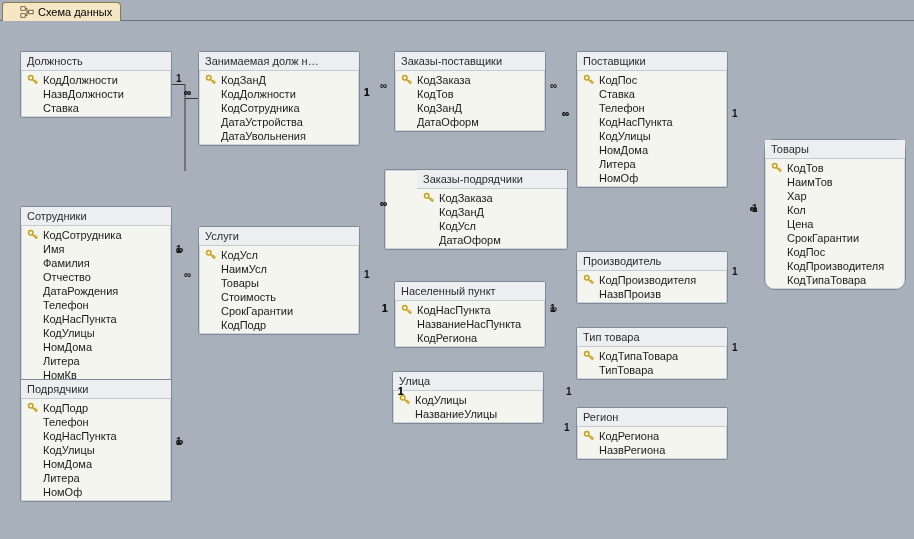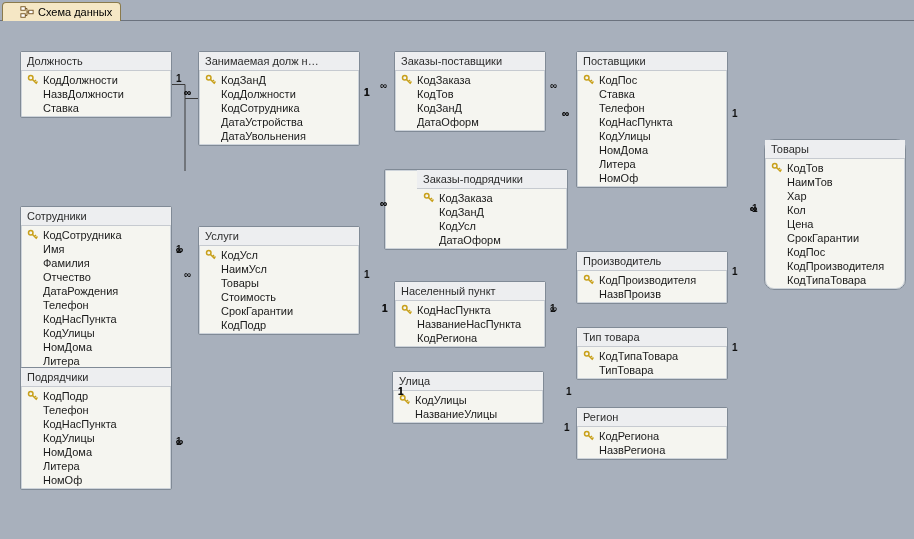--- a/index.html
+++ b/index.html
@@ -410,21 +410,21 @@
           </div>
           <div class="erow">
             <span class="key hidden"><svg viewBox="0 0 16 16">
                 <circle cx="5" cy="5" r="3" fill="none" stroke="#c8a01a" stroke-width="2"></circle>
                 <path d="M7 7L13 13M10 10L12 8M12 12L14 10" stroke="#c8a01a" stroke-width="2" fill="none"></path>
               </svg></span>
             <span class="lbl">НазваниеУлицы</span>
           </div>
         </div>
       </div>
-      <div class="entity" style="left: 20px; top: 346px; width: 150px;">
+      <div class="entity" style="left: 20px; top: 358px; width: 150px;">
         <div class="ehead">Подрядчики</div>
         <div class="ebody">
           <div class="erow">
             <span class="key"><svg viewBox="0 0 16 16">
                 <circle cx="5" cy="5" r="3" fill="none" stroke="#c8a01a" stroke-width="2"></circle>
                 <path d="M7 7L13 13M10 10L12 8M12 12L14 10" stroke="#c8a01a" stroke-width="2" fill="none"></path>
               </svg></span>
             <span class="lbl">КодПодр</span>
           </div>
           <div class="erow">

